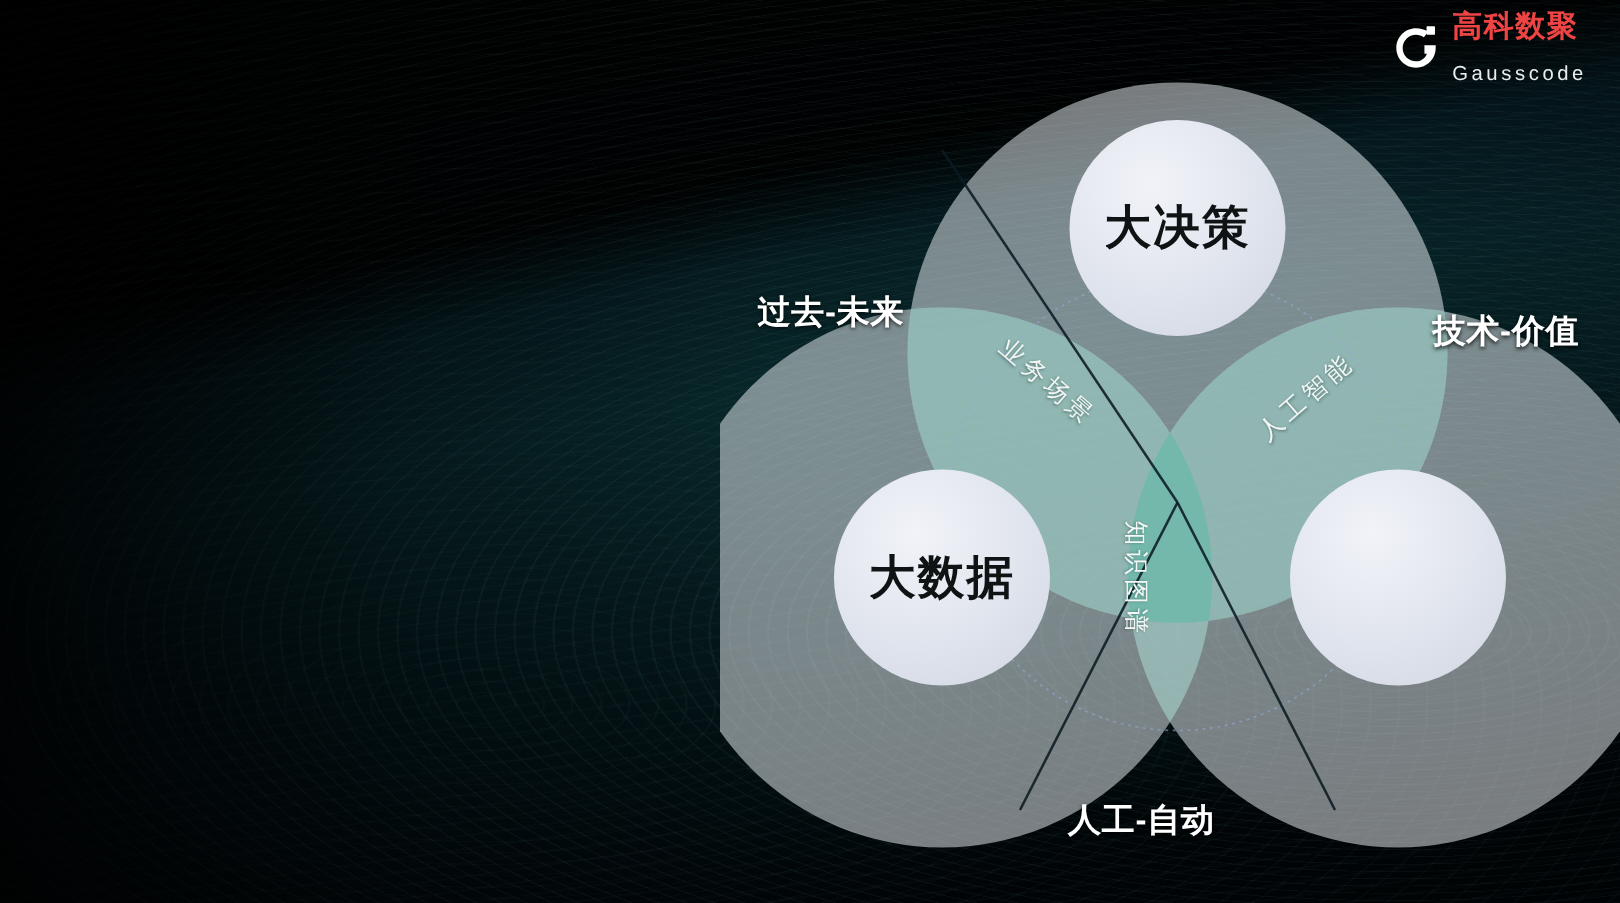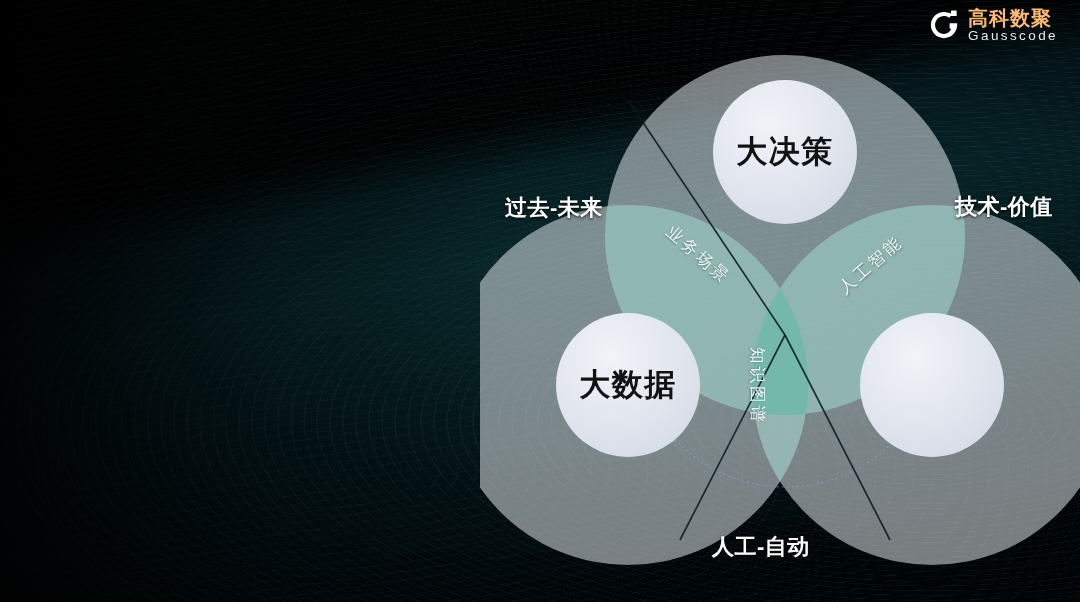--- a/index.html
+++ b/index.html
@@ -79,30 +79,30 @@
     right: 22px;
     display: flex;
     align-items: center;
     gap: 9px;
   }
   .logo-mark { width: 30px; height: 30px; display:block; }
   .logo-text { line-height: 1; }
   .logo-cn {
     font-size: 20px;
     font-weight: 700;
-    color: #fdba74;
+    color: #ef4444;
     letter-spacing: 1px;
     display: block;
   }
   .logo-en {
     font-size: 13.5px;
     color: #e8ecef;
     letter-spacing: 2.4px;
     display: block;
-    margin-top: 1px;
+    margin-top: 14px;
     font-weight: 400;
   }
 
   
   .left-copy {
     position: absolute;
     left: 30px;
     top: 255px;
     width: 420px;
   }
@@ -140,21 +140,21 @@
   .axis-label {
     position: absolute;
     color: #ffffff;
     font-size: 22px;
     font-weight: 700;
     letter-spacing: .5px;
     white-space: nowrap;
     text-shadow: 0 1px 3px rgba(0,0,0,.85);
   }
   .axis-past   { left: 505px;  top: 193px; }
-  .axis-tech   { left: 955px;  top: 192px; }
+  .axis-tech   { left: 955px;  top: 206px; }
   .axis-manual { left: 712px;  top: 532px; }
 
   
   .core-label {
     position: absolute;
     color: #101314;
     font-weight: 700;
     font-size: 31px;
     letter-spacing: 1.5px;
     white-space: nowrap;

